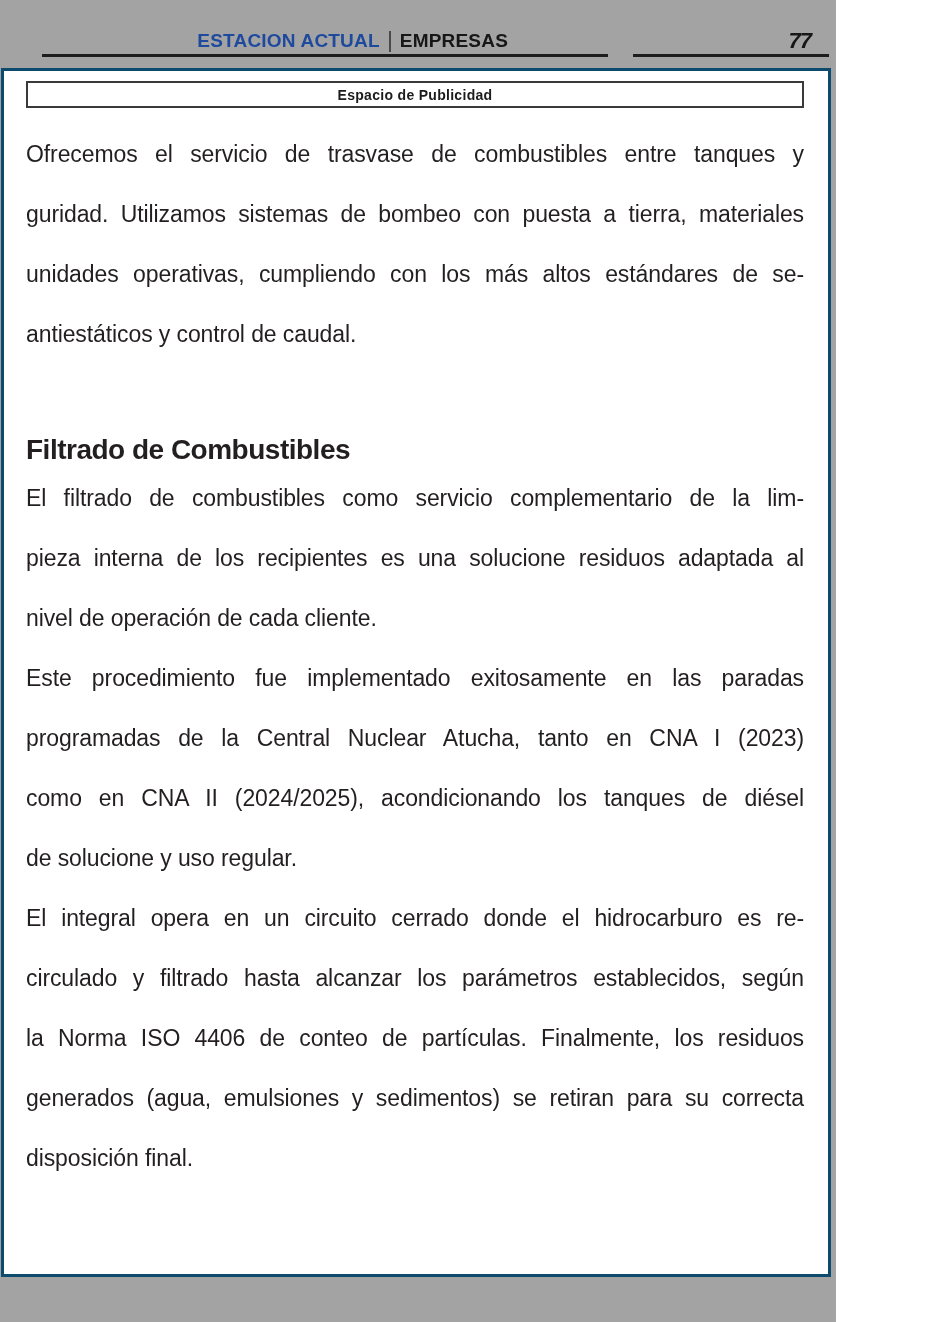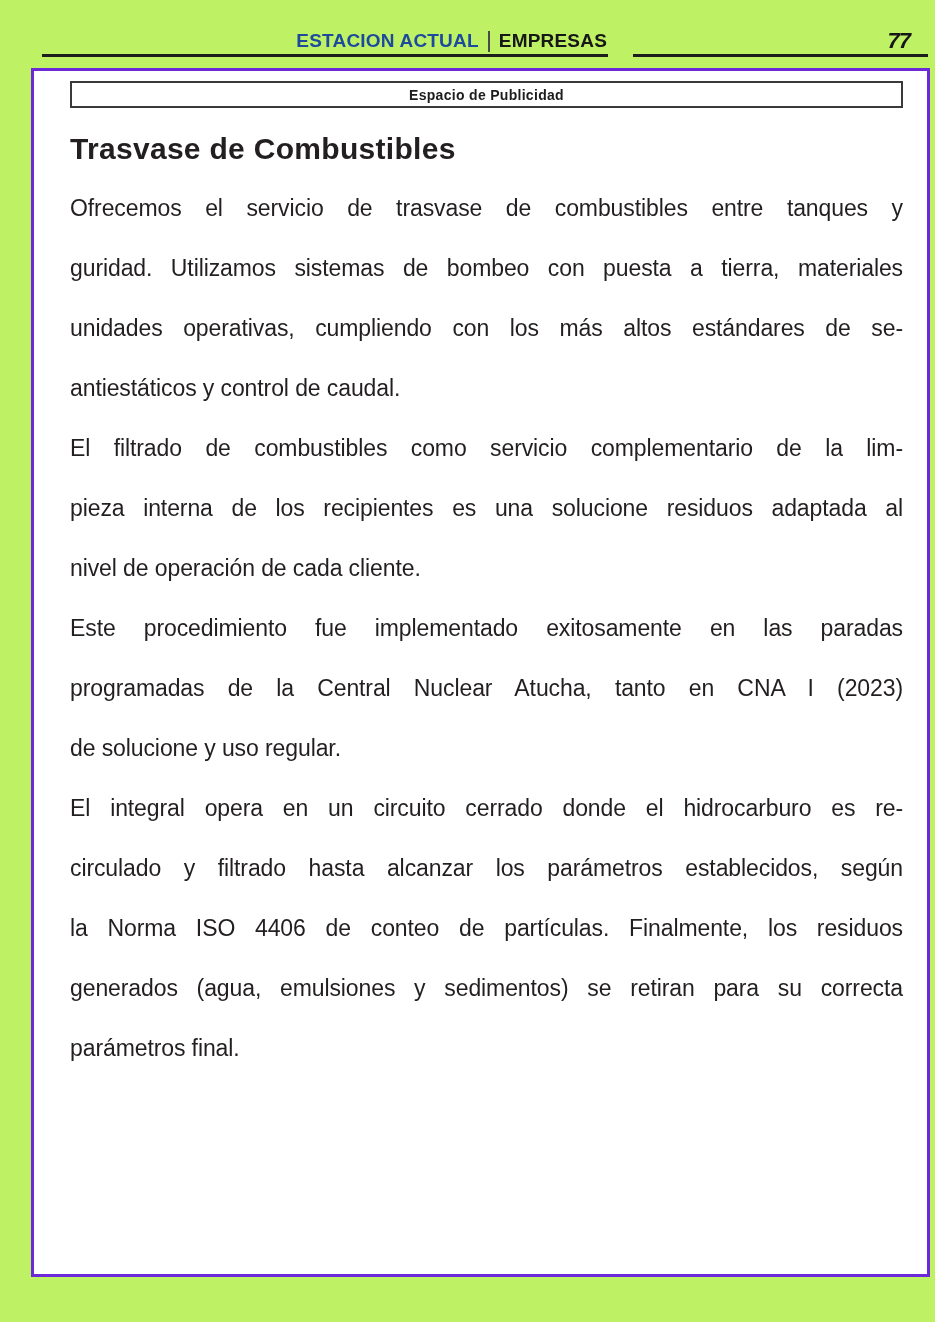--- a/index.html
+++ b/index.html
@@ -3,23 +3,23 @@
 <meta charset="utf-8">
 <style>
   * { margin: 0; padding: 0; box-sizing: border-box; }
   html, body { background: #ffffff; }
   body {
     font-family: "Liberation Sans", sans-serif;
     color: #231f20;
   }
   .page {
     position: relative;
-    width: 935px;
+    width: 836px;
     height: 1322px;
-    background: #bef264;
+    background: #a3a3a3;
     overflow: hidden;
   }
 
   
   .header { position: absolute; top: 0; left: 0; right: 0; height: 68px; }
   .rule { position: absolute; height: 3px; background: #1d1d1d; }
   .rule-left  { top: 54px; left: 42px; width: 566px; }
   .rule-right { top: 54px; left: 633px; right: 7px; }
   .header-title {
     position: absolute;
@@ -47,24 +47,23 @@
     letter-spacing: -1px;
   }
 
   
   .frame {
     position: absolute;
     top: 68px;
     left: 1px;
     right: 5px;
     bottom: 45px;
-    border: 3px solid #6d28d9;
+    border: 3px solid #0c4a6e;
     background: #ffffff;
-    padding: 10px 24px 0 36px;
-    margin-left: 30px;
+    padding: 10px 24px 0 22px;
   }
 
   
   .ad-box {
     height: 27px;
     border: 2px solid #3a3a3a;
     display: flex;
     align-items: center;
     justify-content: center;
     font-size: 14px;
@@ -118,44 +117,45 @@
 
   <div class="frame">
 
     <div class="ad-box">
       <span>Espacio de Publicidad</span>
     </div>
 
     <div class="article">
 
       <section>
-        <h1 class="title-1">Trasvase de Combustibles</h1>
         <div class="para">
             <div class="tline">Ofrecemos el servicio de trasvase de combustibles entre tanques y</div>
             <div class="tline">guridad. Utilizamos sistemas de bombeo con puesta a tierra, materiales</div>
             <div class="tline">unidades operativas, cumpliendo con los más altos estándares de se-</div>
             <div class="tline tline-last">antiestáticos y control de caudal.</div>
           </div>
       </section>
 
       <section>
+        <h2 class="title-2">Filtrado de Combustibles</h2>
         <div class="para">
             <div class="tline">El filtrado de combustibles como servicio complementario de la lim-</div>
             <div class="tline">pieza interna de los recipientes es una solucione residuos adaptada al</div>
             <div class="tline tline-last">nivel de operación de cada cliente.</div>
           </div>
         <div class="para">
             <div class="tline">Este procedimiento fue implementado exitosamente en las paradas</div>
             <div class="tline">programadas de la Central Nuclear Atucha, tanto en CNA I (2023)</div>
+            <div class="tline">como en CNA II (2024/2025), acondicionando los tanques de diésel</div>
             <div class="tline tline-last">de solucione y uso regular.</div>
           </div>
         <div class="para">
             <div class="tline">El integral opera en un circuito cerrado donde el hidrocarburo es re-</div>
             <div class="tline">circulado y filtrado hasta alcanzar los parámetros establecidos, según</div>
             <div class="tline">la Norma ISO 4406 de conteo de partículas. Finalmente, los residuos</div>
             <div class="tline">generados (agua, emulsiones y sedimentos) se retiran para su correcta</div>
-            <div class="tline tline-last">parámetros final.</div>
+            <div class="tline tline-last">disposición final.</div>
           </div>
       </section>
 
     </div>
   </div>
 </div>
 
 </body></html>

